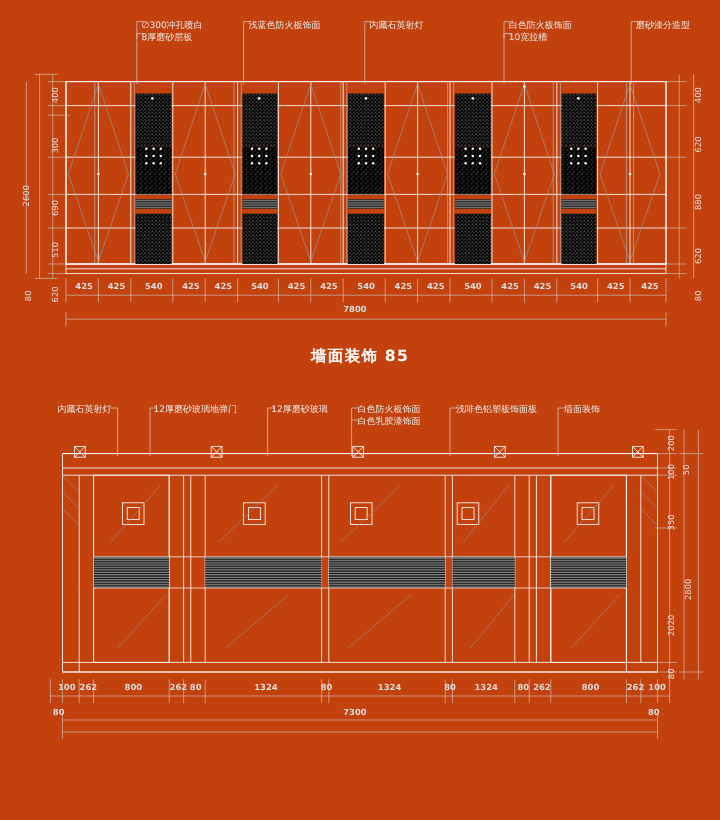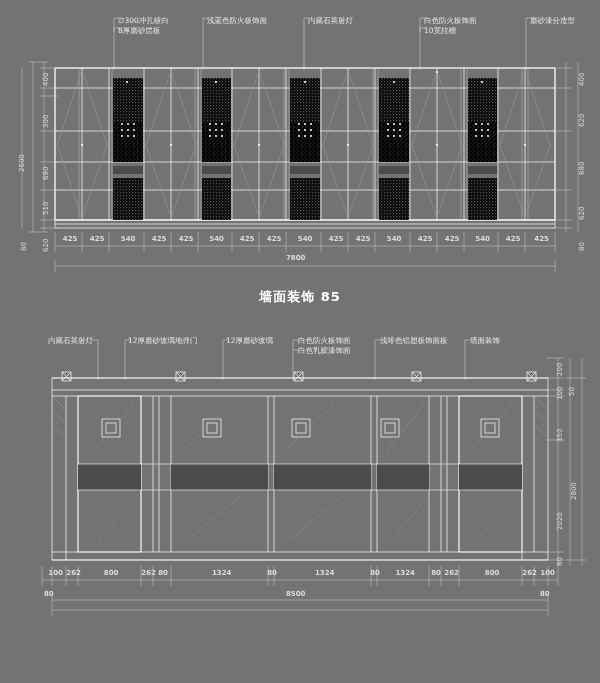--- a/index.html
+++ b/index.html
@@ -1,18 +1,18 @@
 <!DOCTYPE html>
 <html><head>
 <meta charset="utf-8">
 <style>
   html,body{margin:0;padding:0;background:#000;}
   body{width:600px;height:683px;overflow:hidden;
        font-family:"DejaVu Sans","Liberation Sans",sans-serif;color:#fff;}
-  #stage{position:relative;width:600px;height:683px;background:#737373;}
+  #stage{position:relative;width:600px;height:683px;background:#c2410c;}
   svg{display:block;position:absolute;left:0;top:0;}
   .ttl{position:absolute;color:#fff;font-weight:bold;font-size:13px;letter-spacing:1px;
        text-align:center;width:100%;left:0;}
   .lbl{position:absolute;font-size:7.5px;color:#e8e8e8;white-space:nowrap;line-height:9px;}
   .dim{position:absolute;font-size:7px;color:#dcdcdc;white-space:nowrap;font-weight:bold;}
   .dimv{position:absolute;font-size:7px;color:#dcdcdc;white-space:nowrap;
         transform-origin:0 0;transform:rotate(-90deg);}
 </style>
 </head>
 <body>
@@ -511,15 +511,15 @@
       <div class="dim" style="left: 370.2px; top: 569px;">80</div>
       <div class="dim" style="left: 395.4px; top: 569px;">1324</div>
       <div class="dim" style="left: 431.2px; top: 569px;">80</div>
       <div class="dim" style="left: 444.3px; top: 569px;">262</div>
       <div class="dim" style="left: 484.8px; top: 569px;">800</div>
       <div class="dim" style="left: 522.3px; top: 569px;">262</div>
       <div class="dim" style="left: 540.3px; top: 569px;">100</div>
     </div>
   <div class="dim" style="left:44px;top:590px">80</div>
   <div class="dim" style="left:540px;top:590px">80</div>
-  <div class="dim" style="left:286px;top:590px">8500</div>
+  <div class="dim" style="left:286px;top:590px">7300</div>
 
 </div>
 
 </body></html>

